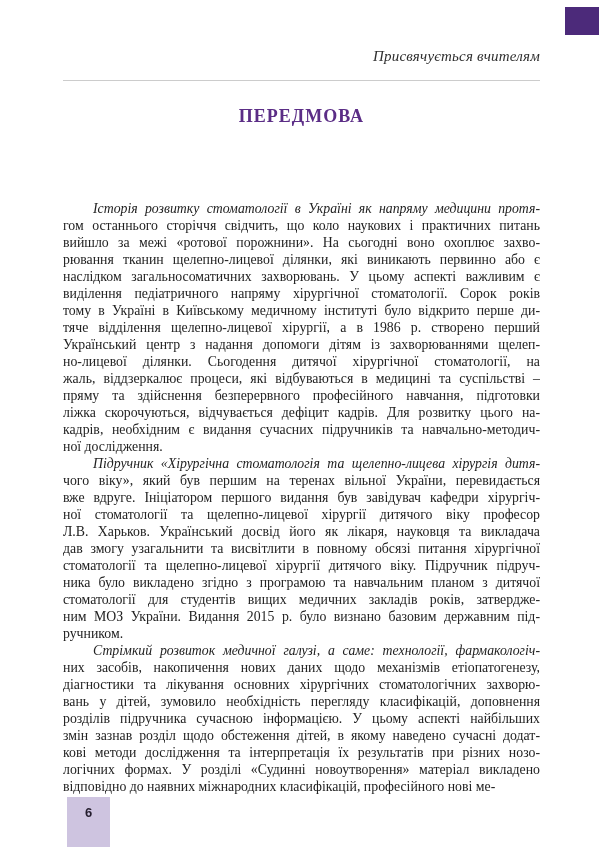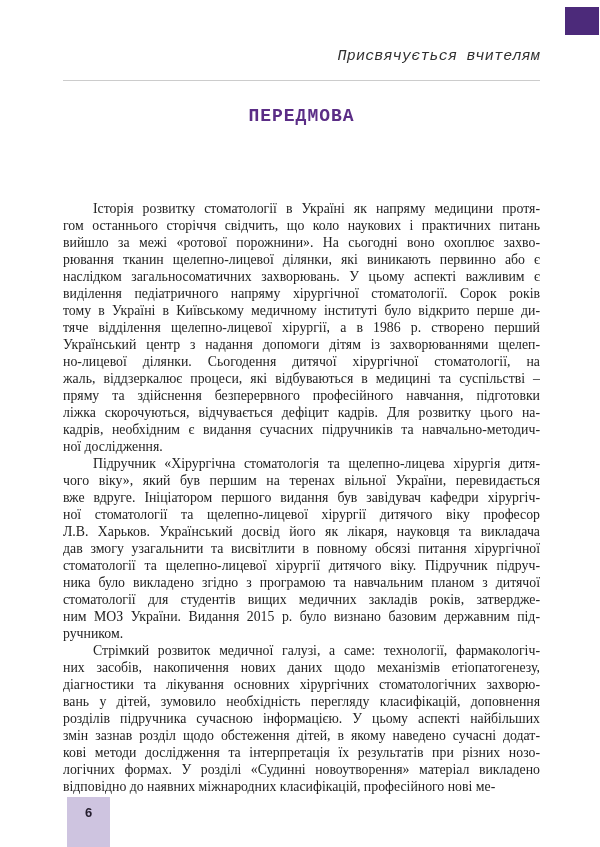--- a/index.html
+++ b/index.html
@@ -16,62 +16,62 @@
     top: 7px;
     right: 1px;
     width: 34px;
     height: 28px;
     background: var(--corner-tab, #4c2a7a);
   }
   .dedication {
     position: absolute;
     top: 48px;
     right: 60px;
-    font-family: Liberation Mono, monospace;
+    font-family: Liberation Serif, serif;
     font-style: italic;
     font-size: 15px;
     color: #2f2f2f;
     letter-spacing: 0.2px;
   }
   .header-rule {
     position: absolute;
     top: 80px;
     left: 63px;
     right: 60px;
     height: 1px;
     background: var(--rule, #cccccc);
   }
   .title {
     position: absolute;
     top: 106px;
     left: 63px;
     width: 477px;
     margin: 0;
     text-align: center;
-    font-family: Liberation Mono, monospace;
+    font-family: Liberation Serif, serif;
     font-weight: bold;
     font-size: 18px;
     letter-spacing: 1px;
     color: var(--title-purple, #5b2d86);
   }
   .body-text {
     position: absolute;
     top: 200px;
     left: 63px;
     width: 477px;
     font-size: 13.8px;
     line-height: 17px;
     color: var(--body-text, #222222);
   }
   .line {
     text-align: justify;
     text-align-last: justify;
     white-space: normal;
   }
-  .line.indent { text-indent: 30px; }
+  .line.indent { text-indent: 30px; font-style: italic; }
   .line.last { text-align-last: left; }
   .page-tab {
     position: absolute;
     left: 67px;
     top: 797px;
     width: 43px;
     height: 50px;
     background: var(--page-tab-bg, #cec4e0);
     display: flex;
     justify-content: center;

